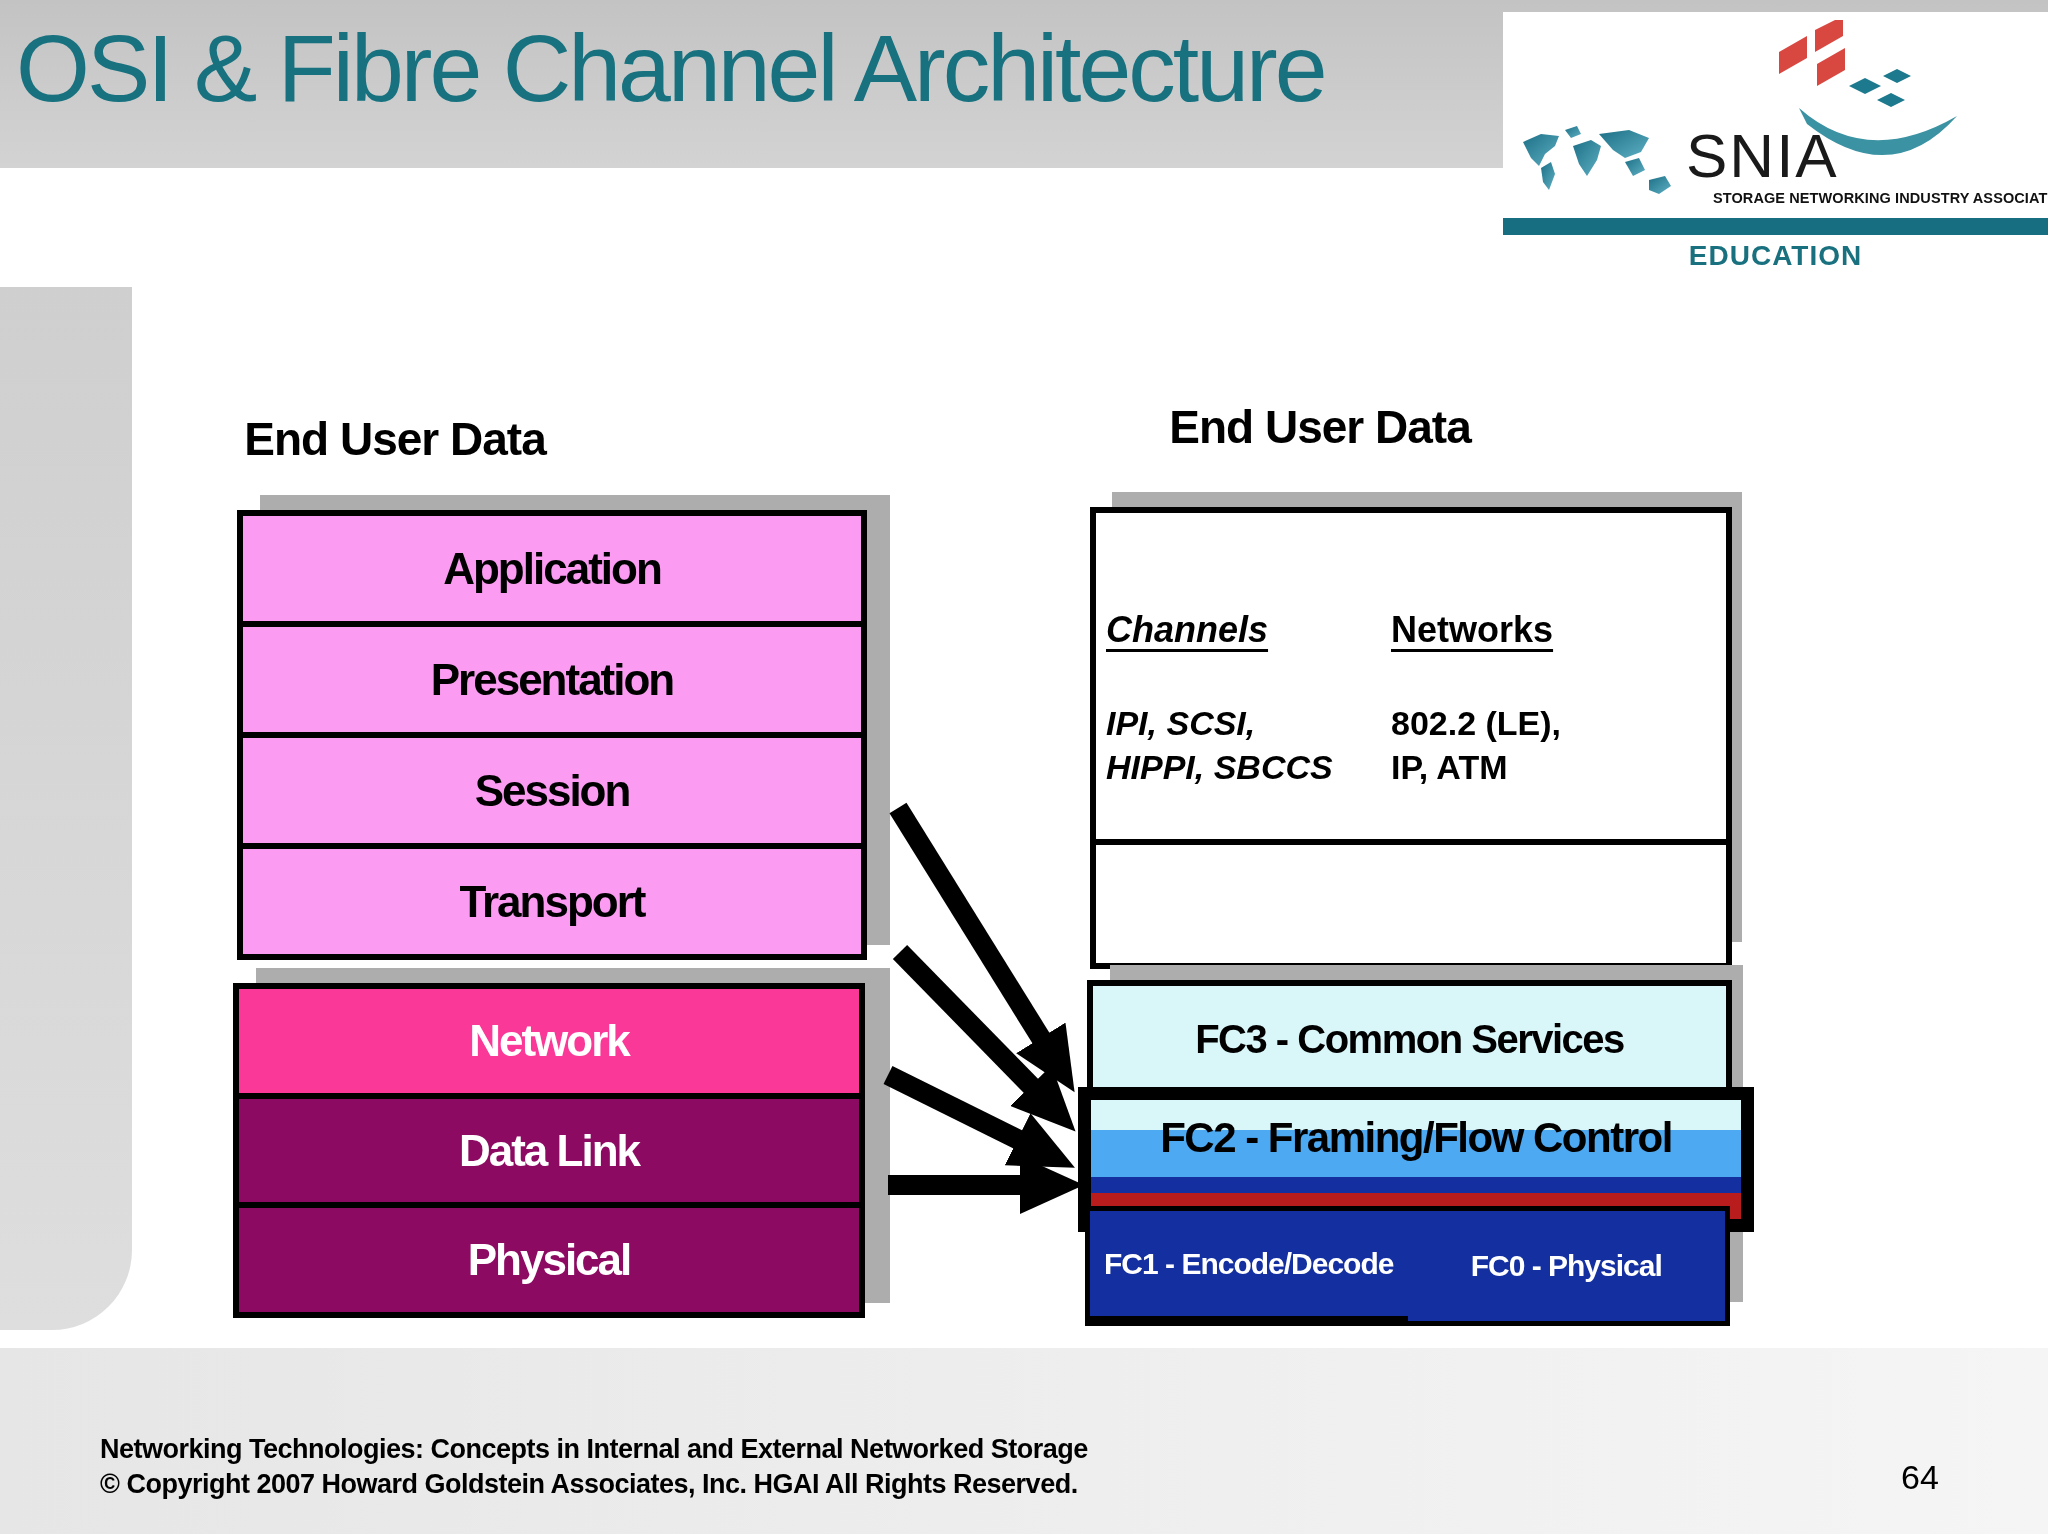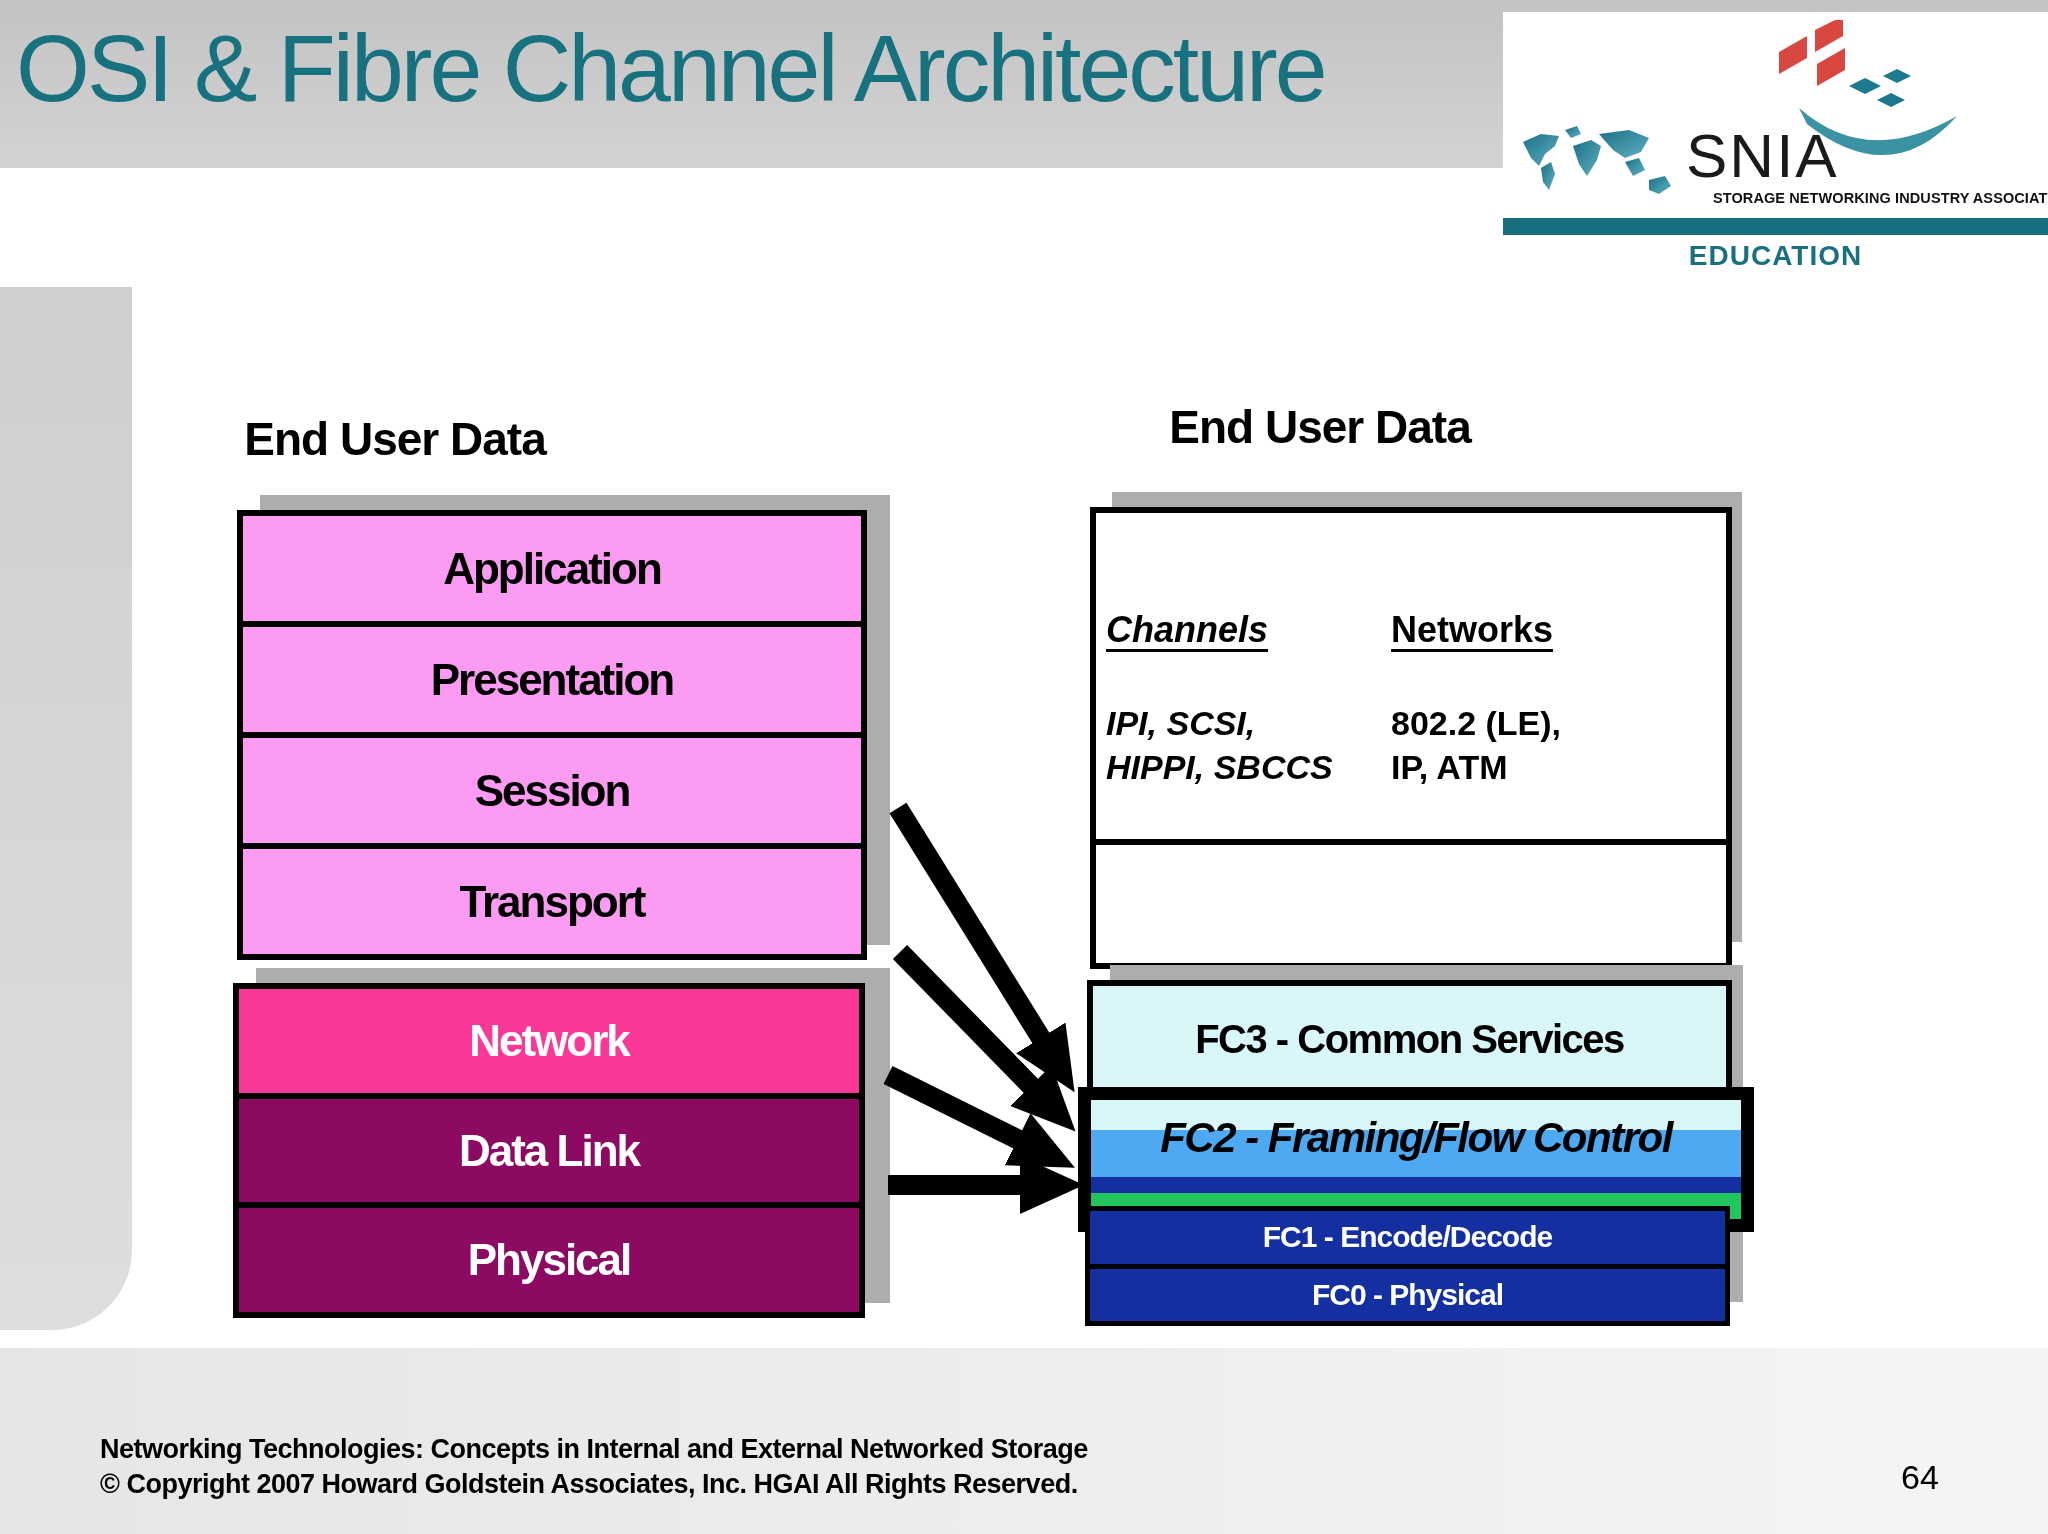--- a/index.html
+++ b/index.html
@@ -55,28 +55,28 @@
   .col-items{font-size:34px;line-height:44px;}
   .row-titles{position:absolute;left:0;top:96px;width:100%;}
   .row-items{position:absolute;left:0;top:188px;width:100%;}
   .fc4-row{flex:1;display:flex;align-items:center;justify-content:center;
     font-size:40px;font-weight:bold;letter-spacing:-1.5px;background:#d9f6f9;}
   
   .fc3-box{position:absolute;left:1087px;top:980px;width:633px;height:107px;
     border:6px solid #000;background:#d9f6f9;display:flex;align-items:center;
     justify-content:center;font-size:40px;font-weight:bold;letter-spacing:-1.5px;}
   .fc2-frame{position:absolute;left:1078px;top:1087px;width:650px;height:119px;
-    border:13px solid #000;background:#22c55e;font-style:italic;}
+    border:13px solid #000;background:#b91c1c;}
   .fc2-strip-cyan{position:absolute;left:0;top:0;width:100%;height:30px;background:#d9f6f9;}
   .fc2-strip-sky{position:absolute;left:0;top:30px;width:100%;height:47px;background:#4da9f1;}
   .fc2-strip-navy{position:absolute;left:0;top:77px;width:100%;height:16px;background:#132fa0;}
   .fc2-label{position:absolute;left:0;top:14px;width:100%;text-align:center;
     font-size:42px;font-weight:bold;letter-spacing:-1.5px;}
   .fc10-box{position:absolute;left:1085px;top:1206px;width:635px;height:110px;
-    border:5px solid #000;display:flex;flex-direction:column;}
+    border:5px solid #000;display:flex;flex-direction:row;}
   .fc10-row{flex:1;display:flex;align-items:center;justify-content:center;
     background:#132fa0;color:#fff;font-size:30px;font-weight:bold;letter-spacing:-1px;
     border-bottom:5px solid #000;}
   .fc10-row:last-child{border-bottom:none;}
   .arrows{position:absolute;left:0;top:0;width:2048px;height:1534px;pointer-events:none;}
 </style>
 </head>
 <body>
 
 <div class="slide">

